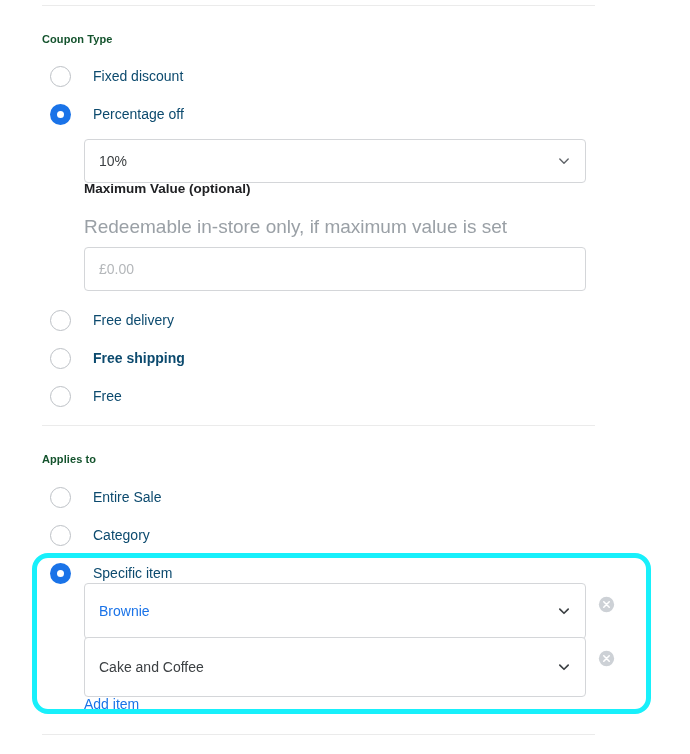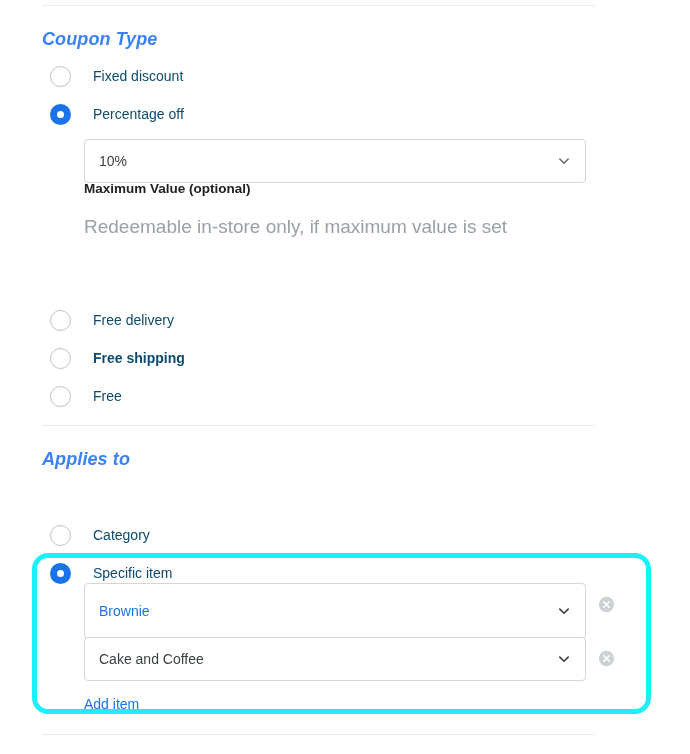--- a/index.html
+++ b/index.html
@@ -31,26 +31,25 @@
     background: #ebebeb;
   }
   .divider.top    { top: 5px; }
   .divider.middle { top: 425px; }
   .divider.bottom { top: 734px; }
 
   
   .section-title {
     position: absolute;
     left: 42px;
-    font-size: 18px;
+    font-size: 11px;
     font-weight: 700;
     letter-spacing: 0.1px;
-    color: #3b82f6;
+    color: #14532d;
     line-height: 18px;
-    font-style: italic;
   }
   .section-title.coupon-type { top: 30px; }
   .section-title.applies-to  { top: 450px; }
 
   
   .radio-row {
     position: absolute;
     left: 50px;
     display: flex;
     align-items: center;
@@ -196,38 +195,45 @@
   <div class="field-box" style="left:84px; top:139px; width:502px; height:44px;">
     <span class="field-text">10%</span>
     <svg class="chevron" viewBox="0 0 16 16">
       <path d="M3.2 5.8 L8 10.6 L12.8 5.8" fill="none" stroke="#5f6368" stroke-width="1.6" stroke-linecap="round" stroke-linejoin="round"></path>
     </svg>
   </div>
 
   <div class="sub-label" style="top:180px;">Maximum Value (optional)</div>
   <div class="sub-help" style="top:218px;">Redeemable in-store only, if maximum value is set</div>
 
+  <div class="field-box" style="left:84px; top:247px; width:502px; height:44px;">
+    <span class="field-text placeholder">£0.00</span>
+  </div>
 
   <div class="radio-row" style="top:309px;">
     <span class="radio"></span>
     <span class="radio-label">Free delivery</span>
   </div>
 
   <div class="radio-row" style="top:347px;font-weight:bold;">
     <span class="radio"></span>
     <span class="radio-label">Free shipping</span>
   </div>
 
   <div class="radio-row" style="top:385px;">
     <span class="radio"></span>
     <span class="radio-label">Free</span>
   </div>
 
   <div class="section-title applies-to">Applies to</div>
 
+  <div class="radio-row" style="top:486px;">
+    <span class="radio"></span>
+    <span class="radio-label">Entire Sale</span>
+  </div>
 
   <div class="radio-row" style="top:524px;">
     <span class="radio"></span>
     <span class="radio-label">Category</span>
   </div>
 
   <div class="radio-row" style="top:562px;align-items:center;">
     <span class="radio checked"></span>
     <span class="radio-label">Specific item</span>
   </div>
@@ -236,21 +242,21 @@
     <span class="field-text link-blue">Brownie</span>
     <svg class="chevron" viewBox="0 0 16 16">
       <path d="M3.2 5.8 L8 10.6 L12.8 5.8" fill="none" stroke="#3c4043" stroke-width="1.9" stroke-linecap="round" stroke-linejoin="round"></path>
     </svg>
   </div>
   <svg class="remove-btn" style="left:598px; top:596px;" viewBox="0 0 20 20">
     <circle cx="10" cy="10" r="9" fill="#cdd1d6"></circle>
     <path d="M6.8 6.8 L13.2 13.2 M13.2 6.8 L6.8 13.2" stroke="#ffffff" stroke-width="1.9" stroke-linecap="round"></path>
   </svg>
 
-  <div class="field-box" style="left:84px; top:637px; width:502px; height:44px;align-items:center;">
+  <div class="field-box" style="left:84px; top:637px; width:502px; height:60px;align-items:center;">
     <span class="field-text">Cake and Coffee</span>
     <svg class="chevron" viewBox="0 0 16 16">
       <path d="M3.2 5.8 L8 10.6 L12.8 5.8" fill="none" stroke="#3c4043" stroke-width="1.9" stroke-linecap="round" stroke-linejoin="round"></path>
     </svg>
   </div>
   <svg class="remove-btn" style="left:598px; top:650px;" viewBox="0 0 20 20">
     <circle cx="10" cy="10" r="9" fill="#cdd1d6"></circle>
     <path d="M6.8 6.8 L13.2 13.2 M13.2 6.8 L6.8 13.2" stroke="#ffffff" stroke-width="1.9" stroke-linecap="round"></path>
   </svg>
 

